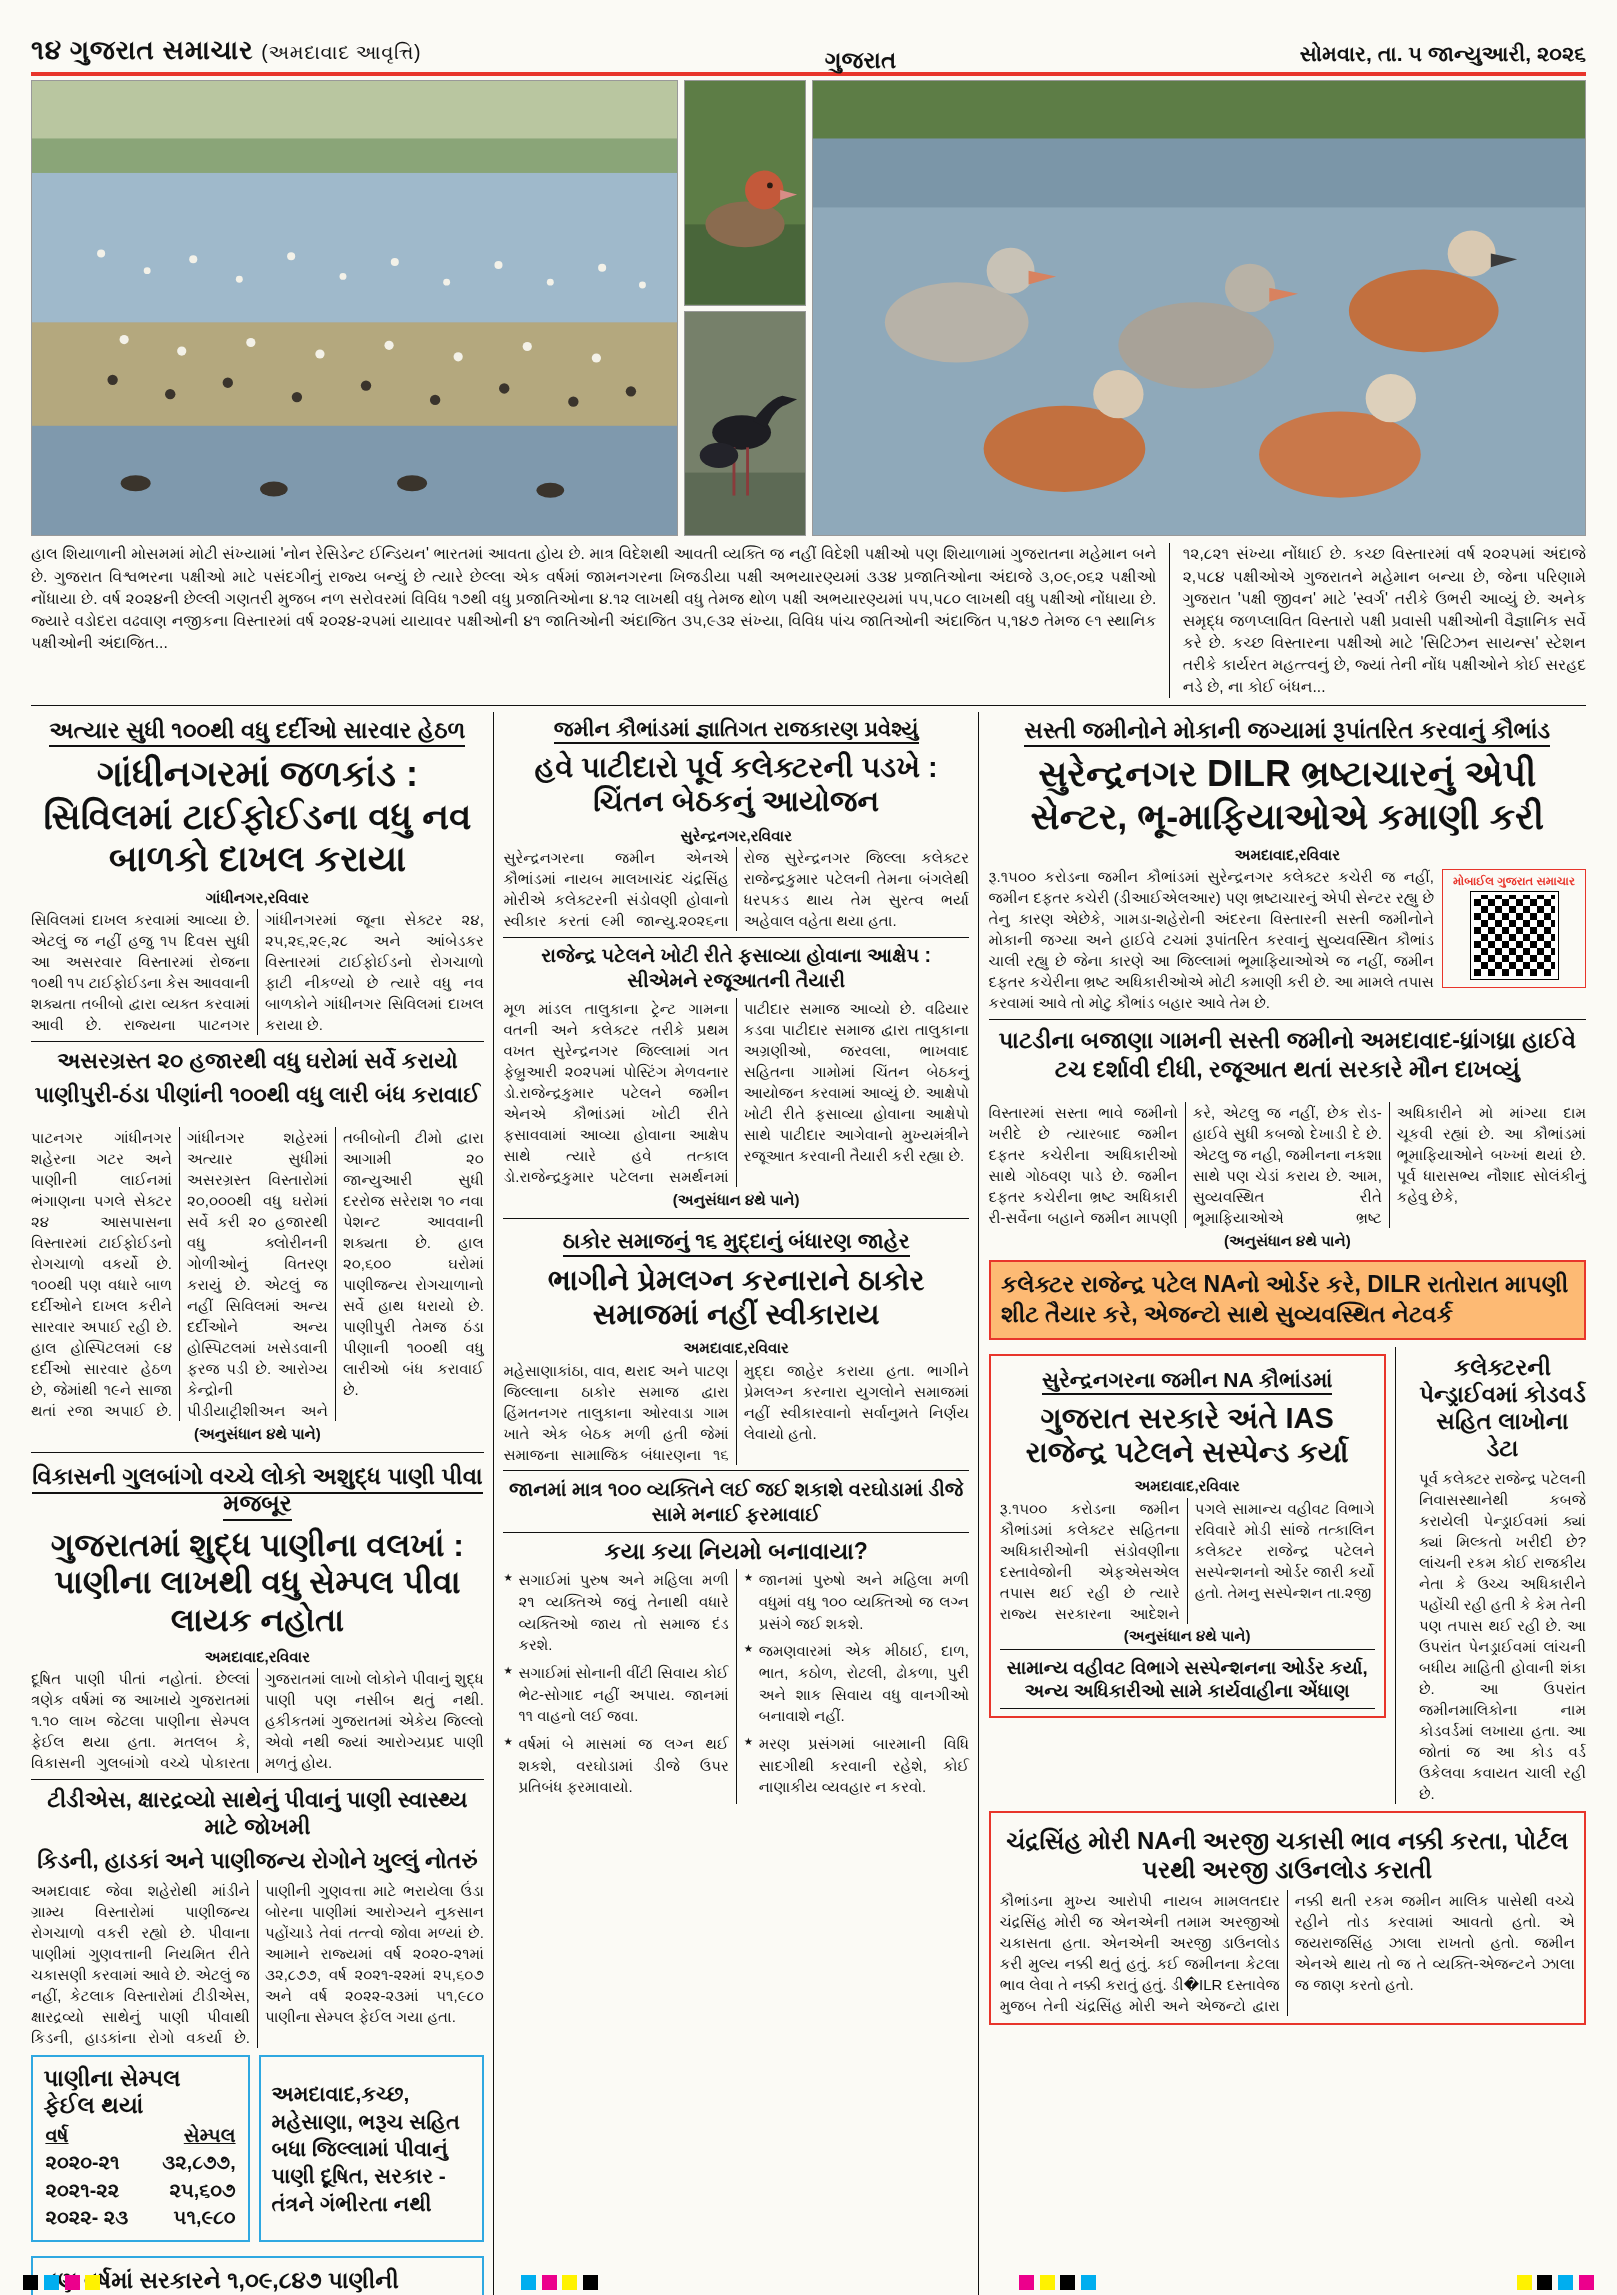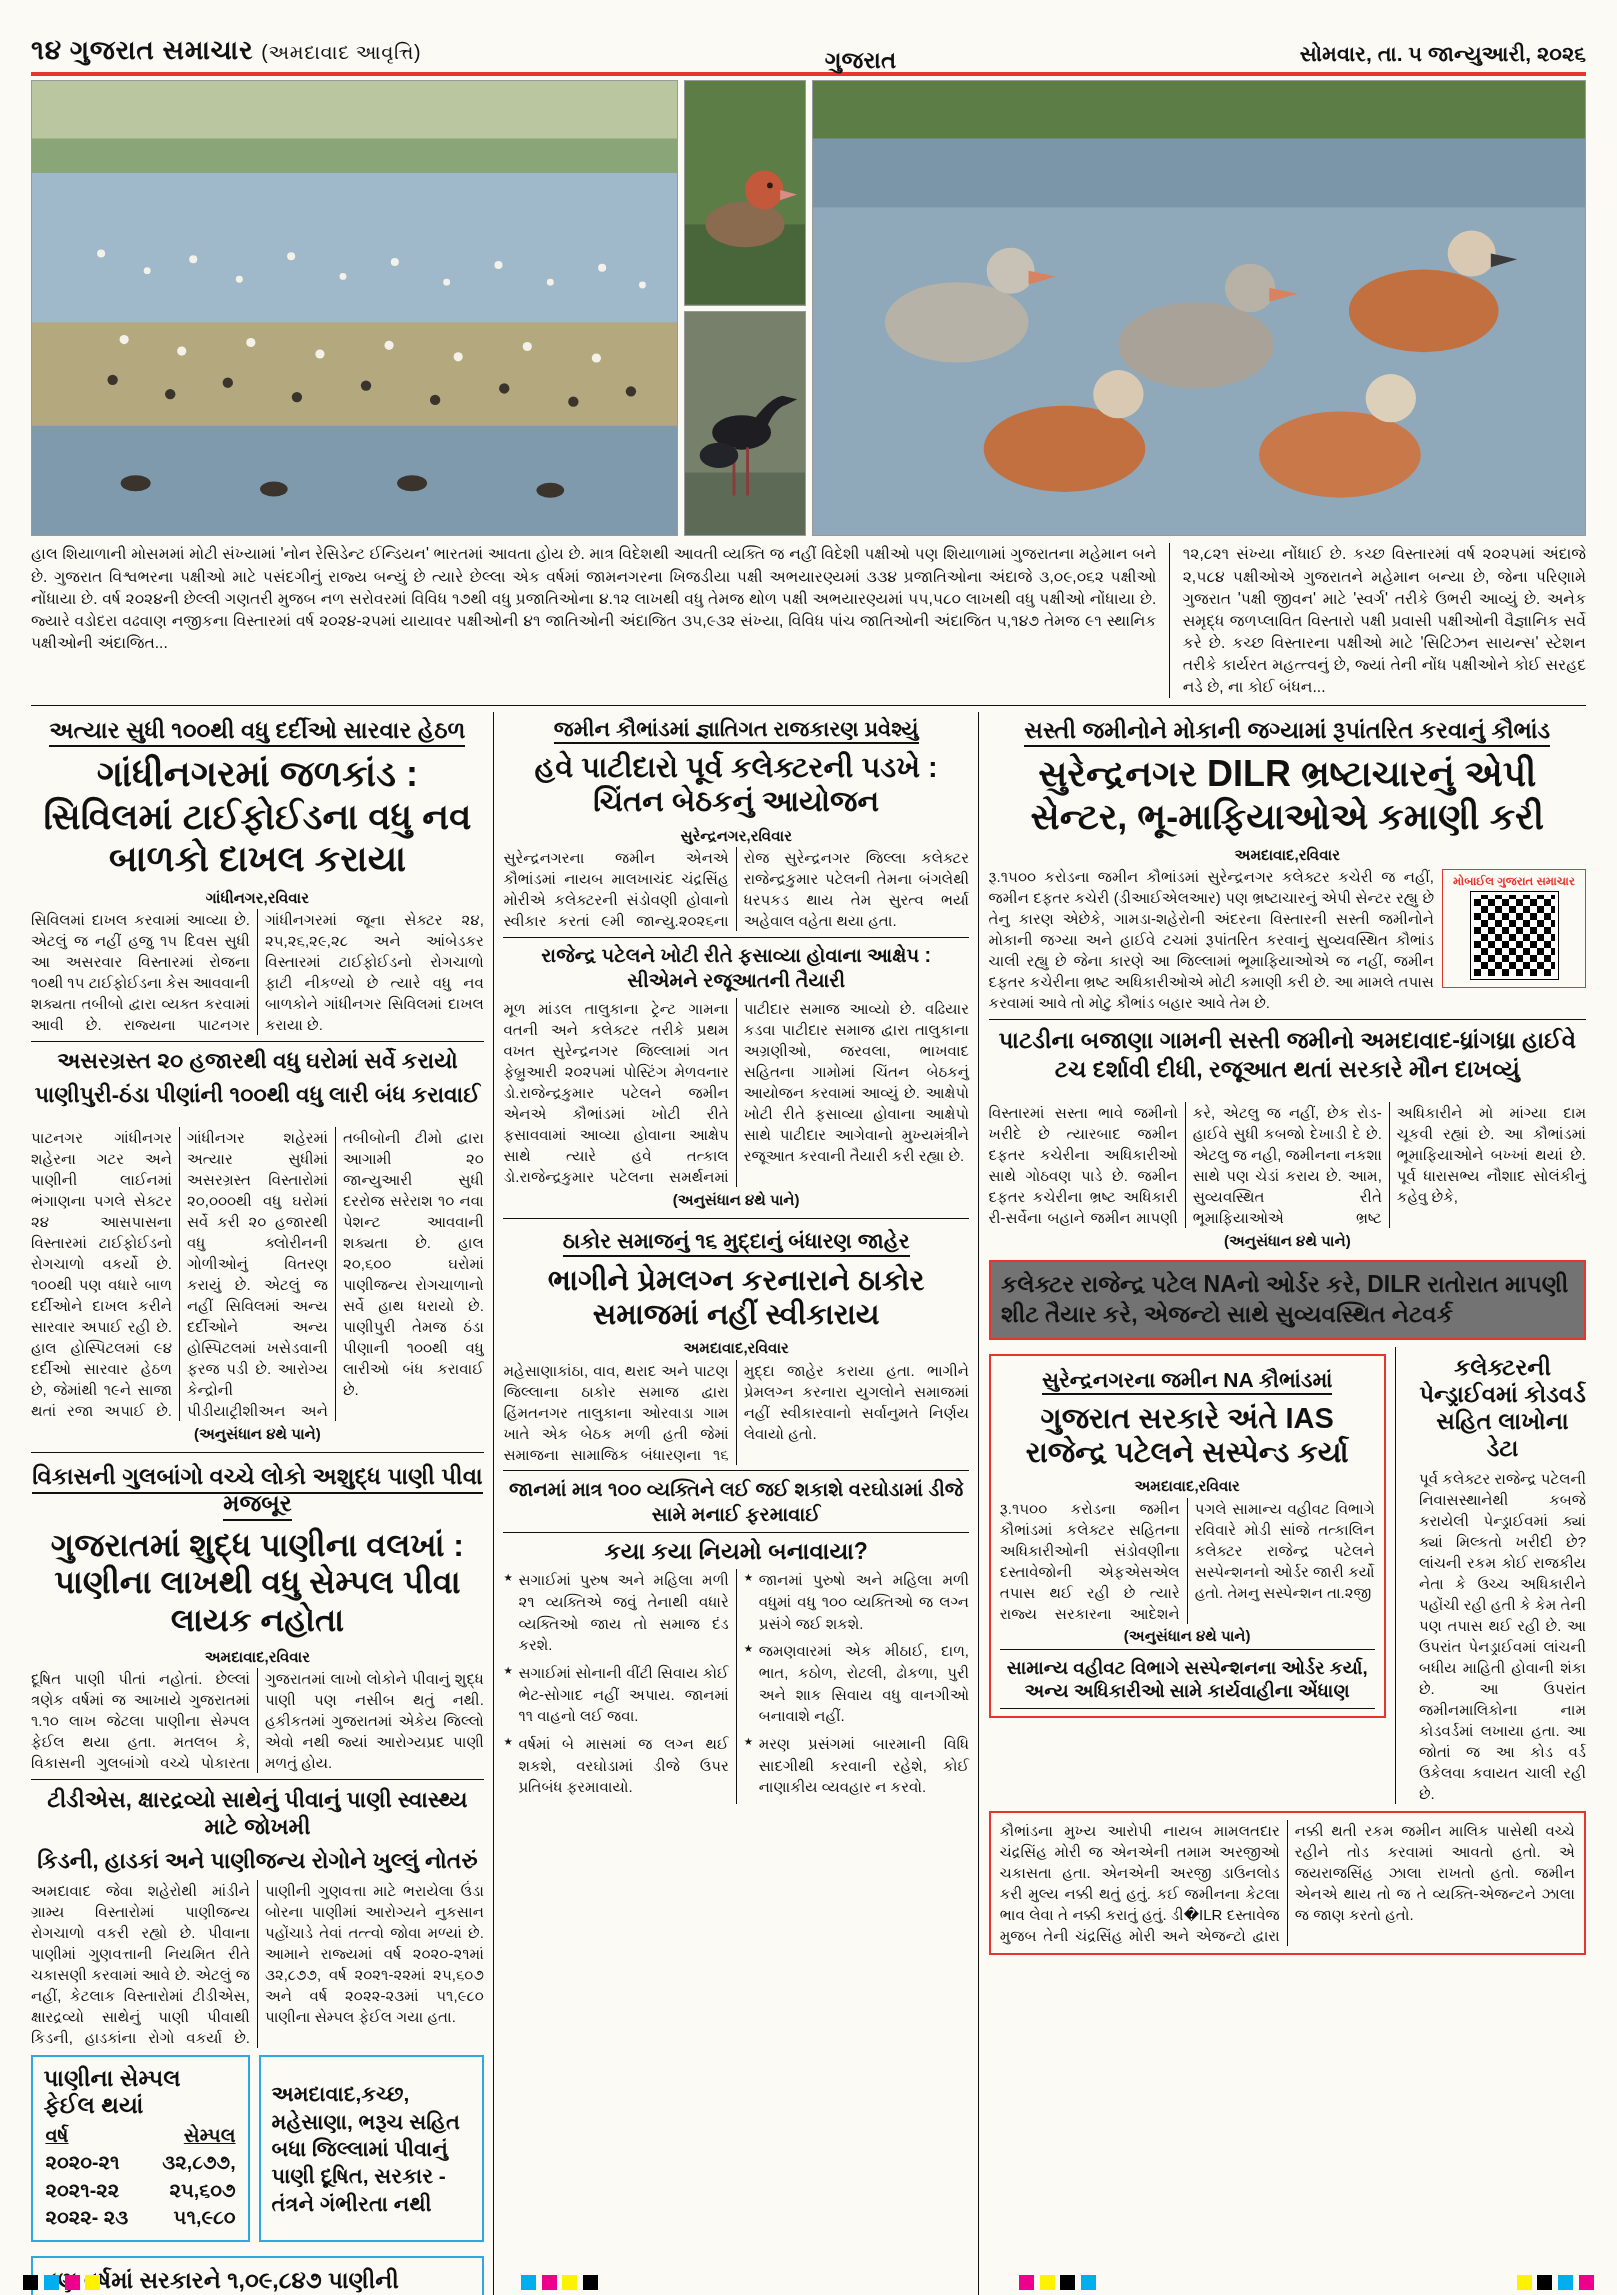--- a/index.html
+++ b/index.html
@@ -56,21 +56,21 @@
   .hr { border-top:1.2px solid #111; margin:5.8px 0; }
 
   .bluebox { border:2.3px solid #2fa8e1; padding:8px 10.4px; margin:7px 0; }
   .bluebox .t { font-weight:bold; font-size:23px; }
   .sample-table { width:100%; font-size:19.6px; font-weight:bold; margin-top:2px; }
   .sample-table td { padding:1.2px 0; }
   .sample-table td:last-child { text-align:right; }
   .sample-table .hdr td { text-decoration:underline; }
 
   .redbox { border:2.3px solid #e8352b; padding:7px 9.2px; margin:7px 0; }
-  .graybox { background:#737373; border:2.3px solid #e8352b; font-weight:bold; font-size:23px;
+  .graybox { background:#fdba74; border:2.3px solid #e8352b; font-weight:bold; font-size:23px;
              line-height:1.3; padding:8px 10.4px; margin:7px 0; }
 
   .qr-promo { float:right; width:144px; border:1.7px solid #e8352b; margin:2.3px 0 4.6px 8px; padding:4.6px; text-align:center; }
   .qr-promo .qt { color:#e8352b; font-weight:bold; font-size:11.6px; line-height:1.2; }
   .qr { width:87px; height:87px; margin:3.5px auto; background:
         repeating-linear-gradient(0deg,#000 0 7px,#fff 7px 14px),
         repeating-linear-gradient(90deg,#000 0 7px,#fff 7px 14px);
         background-blend-mode:difference; border:3.5px solid #fff; outline:1.2px solid #000; }
 
   .rules-title { font-weight:bold; font-size:23px; text-align:center; padding:4.6px 0; }
@@ -334,20 +334,21 @@
         </div>
         <div class="rgt">
           <article>
             <h2 class="headline h-md" style="font-size:23px">કલેક્ટરની પેન્ડ્રાઈવમાં કોડવર્ડ સહિત લાખોના ડેટા</h2>
             <p class="body">પૂર્વ કલેક્ટર રાજેન્દ્ર પટેલની નિવાસસ્થાનેથી કબજે કરાયેલી પેન્ડ્રાઈવમાં ક્યાં ક્યાં મિલ્કતો ખરીદી છે? લાંચની રકમ કોઈ રાજકીય નેતા કે ઉચ્ચ અધિકારીને પહોંચી રહી હતી કે કેમ તેની પણ તપાસ થઈ રહી છે. આ ઉપરાંત પેનડ્રાઈવમાં લાંચની બધીય માહિતી હોવાની શંકા છે. આ ઉપરાંત જમીનમાલિકોના નામ કોડવર્ડમાં લખાયા હતા. આ જોતાં જ આ કોડ વર્ડ ઉકેલવા કવાયત ચાલી રહી છે.</p>
           </article>
         </div>
       </div>
 
       <article class="redbox">
+        <h2 class="headline h-md" style="font-size:24px">ચંદ્રસિંહ મોરી NAની અરજી ચકાસી ભાવ નક્કી કરતા, પોર્ટલ પરથી અરજી ડાઉનલોડ કરાતી</h2>
         <p class="body cols2">કૌભાંડના મુખ્ય આરોપી નાયબ મામલતદાર ચંદ્રસિંહ મોરી જ એનએની તમામ અરજીઓ ચકાસતા હતા. એનએની અરજી ડાઉનલોડ કરી મુલ્ય નક્કી થતું હતું. કઈ જમીનના કેટલા ભાવ લેવા તે નક્કી કરાતું હતું. ડી�ILR દસ્તાવેજ મુજબ તેની ચંદ્રસિંહ મોરી અને એજન્ટો દ્વારા નક્કી થતી રકમ જમીન માલિક પાસેથી વચ્ચે રહીને તોડ કરવામાં આવતો હતો. એ જયરાજસિંહ ઝાલા રાખતો હતો. જમીન એનએ થાય તો જ તે વ્યક્તિ-એજન્ટને ઝાલા જ જાણ કરતો હતો.</p>
       </article>
     </div>
   </div>
 
   <div class="regmarks">
     <div class="regset">
         <i class="c-k"></i>
         <i class="c-c"></i>
         <i class="c-m"></i>

